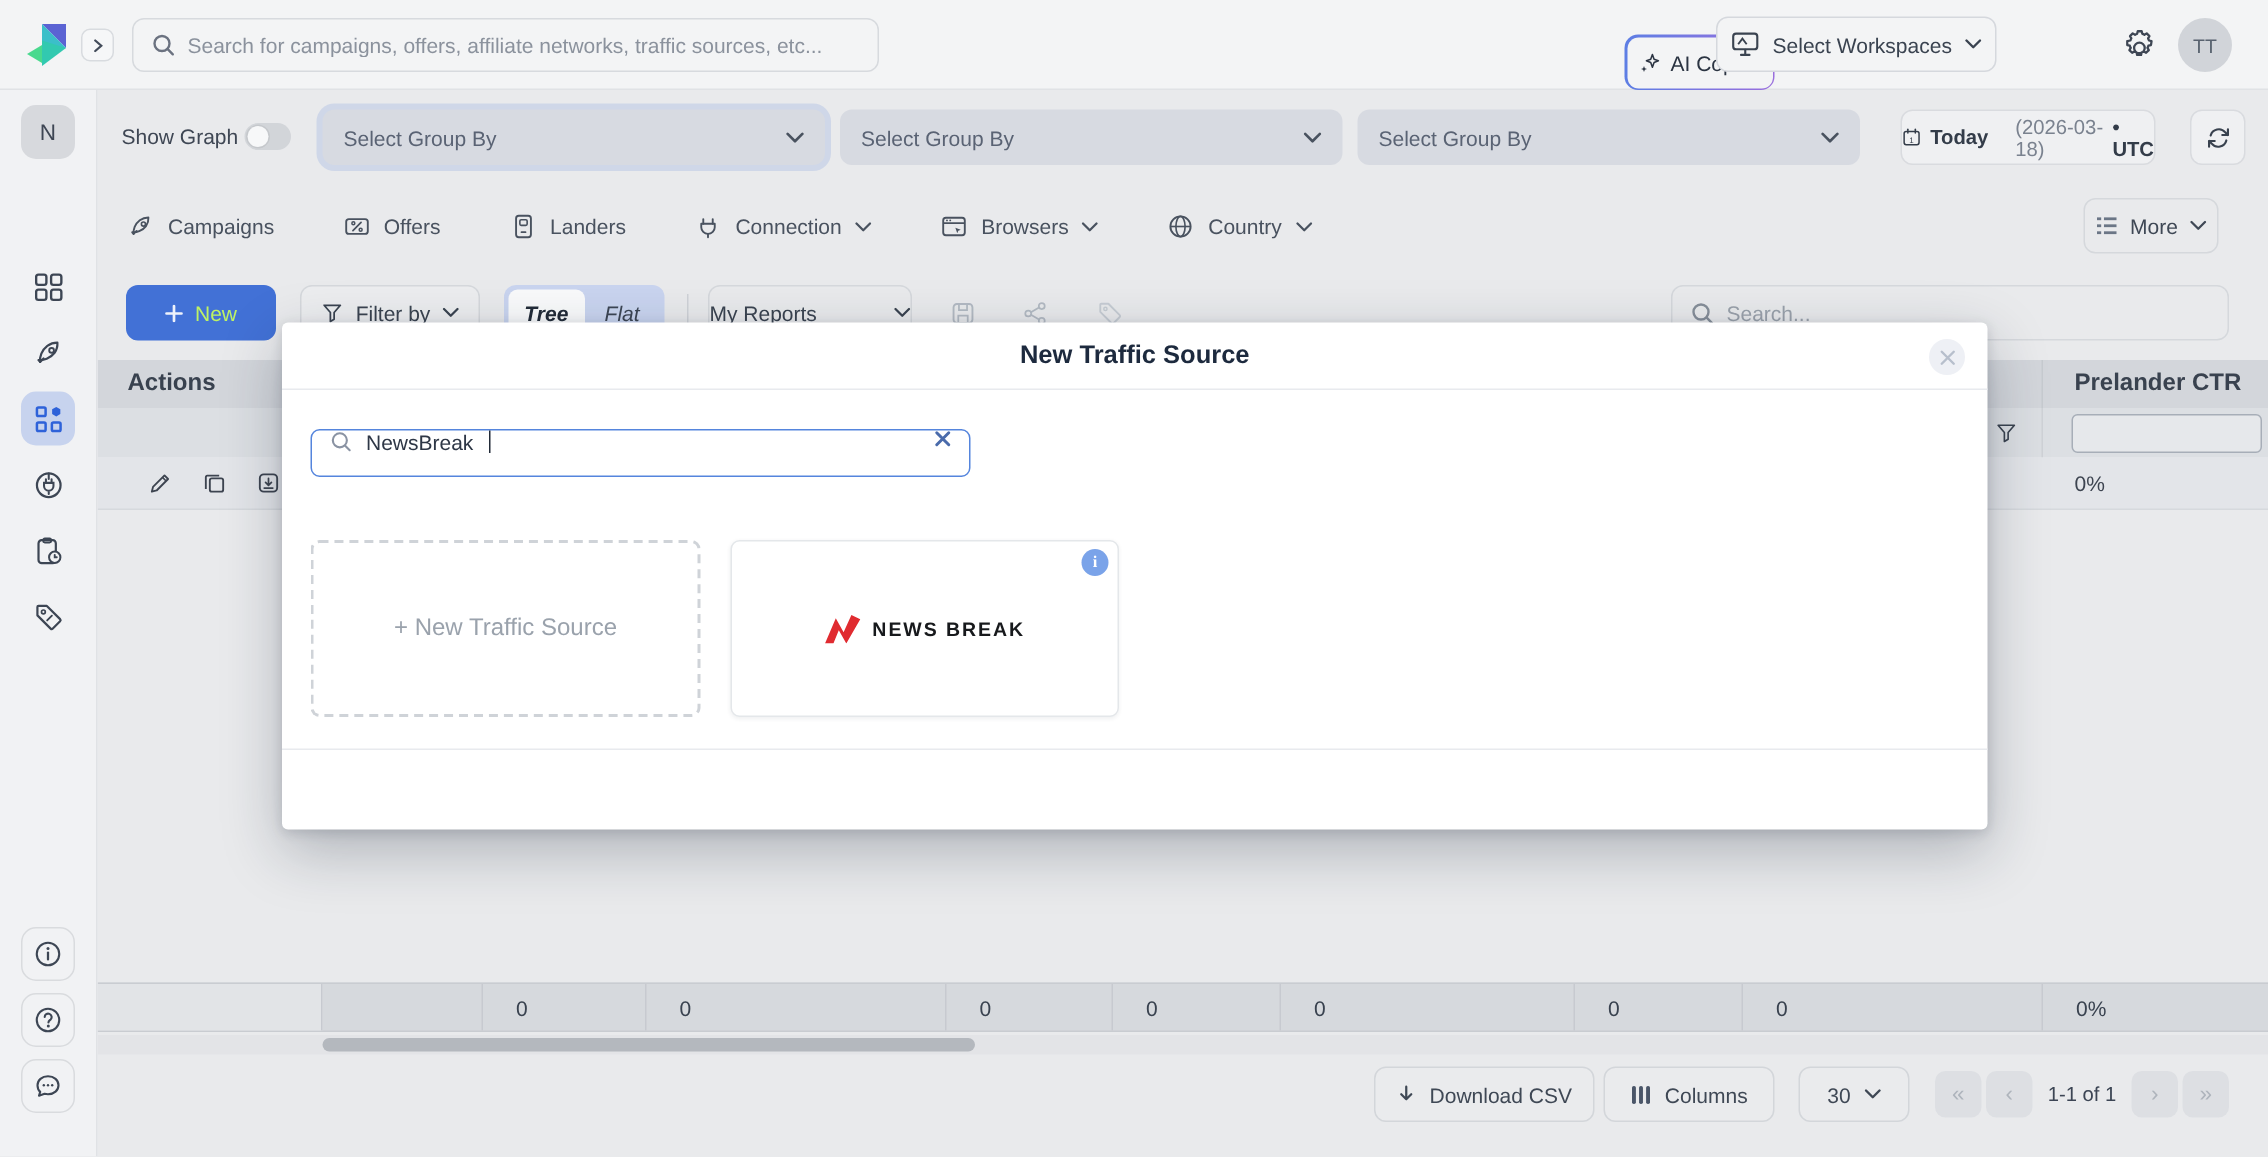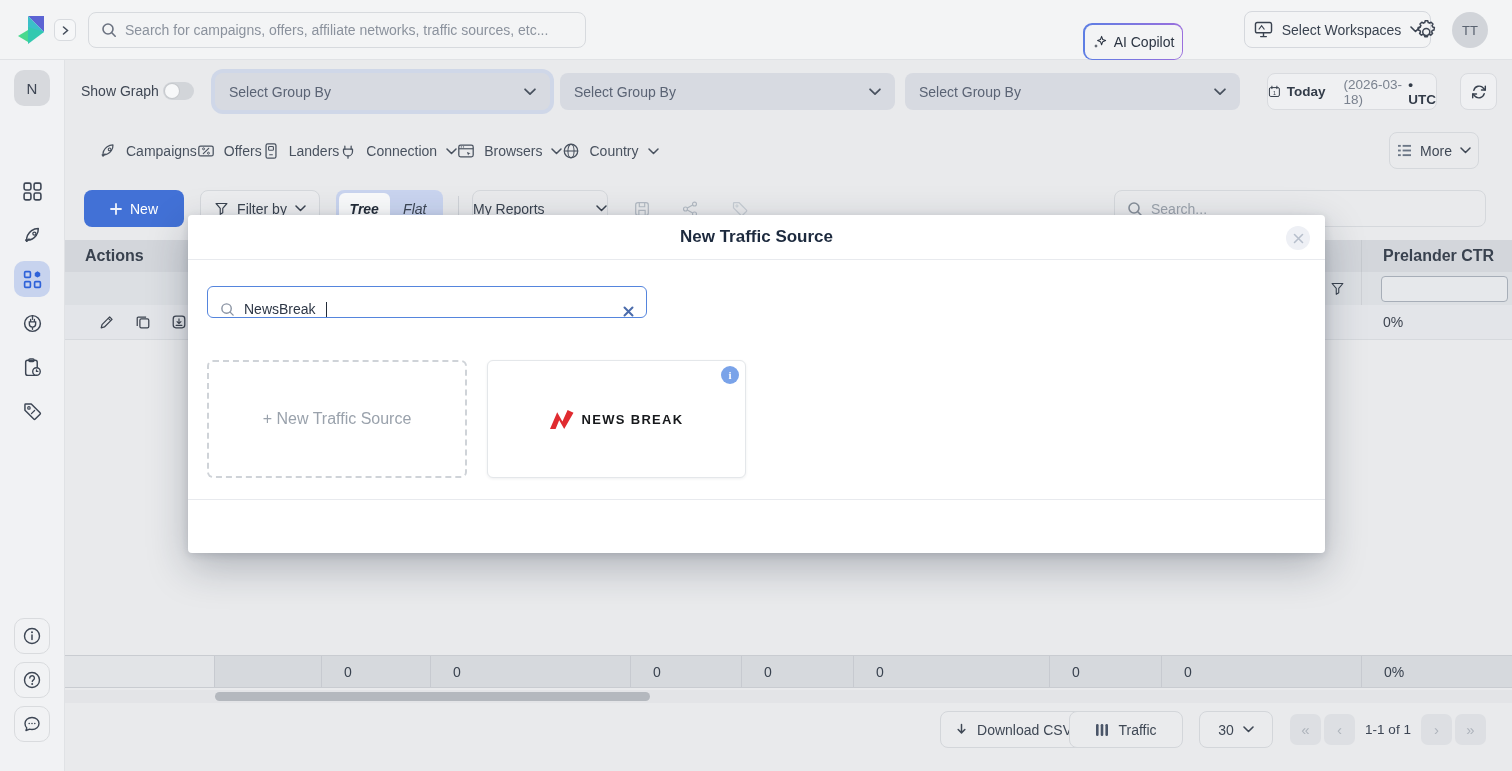--- a/index.html
+++ b/index.html
@@ -9,21 +9,21 @@
 
   
   .topbar { position:absolute; left:0; top:0; width:1512px; height:60px; background:#f3f4f5; border-bottom:1px solid #e0e2e5; z-index:5; }
   .logo { position:absolute; left:14px; top:14px; width:32px; height:32px; }
   .collapse-btn { position:absolute; left:54px; top:19px; width:22px; height:22px; border:1px solid #d8dbdf; border-radius:6px; background:#f6f7f8; display:flex; align-items:center; justify-content:center; color:#434c5a; cursor:pointer; }
   .topbar-search { position:absolute; left:88px; top:12px; width:498px; height:36px; border:1px solid #d7dade; border-radius:8px; background:#f3f4f5; display:flex; align-items:center; padding:0 12px; gap:8px; color:#8a919c; }
   .topbar-search input { border:0; outline:0; background:transparent; flex:1; font:inherit; color:#3c4554; }
   .topbar-search input::placeholder { color:#8b929d; }
   .ai-copilot { position:absolute; left:1083px; top:11px; width:100px; height:37px; border-radius:9px; background:linear-gradient(90deg,#5d7ee4,#9a6fdd); padding:1.5px; cursor:pointer;margin-top:12px; }
   .ai-copilot-inner { width:100%; height:100%; border-radius:7.5px; background:#f3f4f5; display:flex; align-items:center; justify-content:center; gap:6px; color:#2b3442; font-weight:500; }
-  .workspaces-btn { position:absolute; left:1244px; top:11px; width:187px; height:37px; border:1px solid #d5d8dd; border-radius:8px; background:#f3f4f5; display:flex; align-items:center; justify-content:center; gap:9px; color:#3a4350; cursor:pointer; }
+  .workspaces-btn { position:absolute; left:1144px; top:11px; width:187px; height:37px; border:1px solid #d5d8dd; border-radius:8px; background:#f3f4f5; display:flex; align-items:center; justify-content:center; gap:9px; color:#3a4350; cursor:pointer; }
   .gear-btn { position:absolute; left:1413px; top:17px; width:27px; height:27px; color:#3e4654; cursor:pointer; }
   .avatar { position:absolute; left:1452px; top:12px; width:36px; height:36px; border-radius:50%; background:#d1d4d9; color:#59626f; display:flex; align-items:center; justify-content:center; font-size:13px; font-weight:500; cursor:pointer; }
 
   
   .sidebar { position:absolute; left:0; top:60px; width:65px; height:711px; background:#f1f2f4; border-right:1px solid #e0e2e5; z-index:4; }
   .ws-badge { position:absolute; left:14px; top:10px; width:36px; height:36px; border-radius:10px; background:#d7d9dd; color:#3e4654; font-size:15px; display:flex; align-items:center; justify-content:center; cursor:pointer; }
   .side-item { position:absolute; left:14px; width:36px; height:36px; border-radius:10px; display:flex; align-items:center; justify-content:center; color:#3d4document4; color:#3d4654; cursor:pointer; }
   .side-item.active { background:#c7d3ee; color:#2e62d9; }
   .side-foot { position:absolute; left:14px; width:36px; height:36px; border:1px solid #d9dbde; border-radius:10px; display:flex; align-items:center; justify-content:center; color:#3d4654; cursor:pointer; background:#f1f2f4; }
 
@@ -34,26 +34,26 @@
   .groupby { position:absolute; top:73px; width:335px; height:37px; background:#d7dae1; border-radius:8px; display:flex; align-items:center; justify-content:space-between; padding:0 14px; color:#5a6374; cursor:pointer; }
   .groupby.first { box-shadow:0 0 0 4px #cfd7e8; }
   .gb1{ left:215px; } .gb2{ left:560px; } .gb3{ left:905px; }
   .date-btn { position:absolute; left:1267px; top:73px; width:170px; height:37px; background:#eff0f2; border:1px solid #d9dbdf; border-radius:8px; display:flex; align-items:center; justify-content:center; gap:6px; cursor:pointer; font-size:13.5px; }
   .date-btn .dp { color:#333c49; font-weight:700; }
   .date-btn .ds { color:#7a московs; color:#7a828f;margin-left:12px; }
   .date-btn .dt { color:#333c49; font-weight:700; }
   .refresh-btn { position:absolute; left:1460px; top:73px; width:37px; height:37px; border:1px solid #d9dbdf; border-radius:8px; background:#eff0f2; display:flex; align-items:center; justify-content:center; color:#39424f; cursor:pointer; }
 
   
-  .tabs { position:absolute; left:99px; top:128px; height:46px; display:flex; align-items:center; color:#49525f; }
+  .tabs { position:absolute; left:85px; top:128px; height:46px; display:flex; align-items:center; gap:46px; color:#49525f; }
   .tab { display:flex; align-items:center; gap:9px; cursor:pointer; white-space:nowrap; }
   .more-btn { position:absolute; left:1389px; top:132px; width:90px; height:37px; border:1px solid #d5d8dc; border-radius:8px; display:flex; align-items:center; justify-content:center; gap:8px; color:#3f4855; cursor:pointer; }
 
   
-  .new-btn { position:absolute; left:84px; top:190px; width:100px; height:37px; background:#4271d6; border-radius:8px; color:#ffffff; display:flex; align-items:center; justify-content:center; gap:8px; cursor:pointer; }
+  .new-btn { position:absolute; left:84px; top:190px; width:100px; height:37px; background:#4271d6; border-radius:8px; color:#bef264; display:flex; align-items:center; justify-content:center; gap:8px; cursor:pointer; }
   .filter-btn { position:absolute; left:200px; top:190px; width:120px; height:37px; border:1px solid #d5d8dc; background:#ecedef; border-radius:8px; display:flex; align-items:center; justify-content:center; gap:8px; color:#3a4350; cursor:pointer; }
   .seg { position:absolute; left:336px; top:190px; width:107px; height:37px; background:#c9d4ef; border-radius:8px; display:flex; padding:3px; cursor:pointer;font-style:italic; }
   .seg .opt { flex:1; display:flex; align-items:center; justify-content:center; border-radius:6px; color:#3c4554; }
   .seg .opt.on { background:#f9fafb; font-weight:700; color:#222b38; }
   .vdiv { position:absolute; left:458px; top:196px; width:1px; height:25px; background:#cfd2d7; }
   .reports-btn { position:absolute; left:472px; top:190px; width:136px; height:37px; border:1px solid #d5d8dc; border-radius:8px; display:flex; align-items:center; justify-content:space-between; padding:0 0; color:#3a4350; cursor:pointer; }
   .icon-btn { position:absolute; top:190px; width:36px; height:37px; display:flex; align-items:center; justify-content:center; color:#b3bac3; cursor:pointer; }
   .toolbar-search { position:absolute; left:1114px; top:190px; width:372px; height:37px; border:1px solid #d5d8dc; border-radius:8px; display:flex; align-items:center; gap:8px; padding:0 12px; color:#99a0aa; }
   .toolbar-search input { border:0; outline:0; background:transparent; flex:1; font:inherit; color:#3c4554; }
   .toolbar-search input::placeholder { color:#9aa1ab; }
@@ -80,21 +80,21 @@
   
   .foot-btn { position:absolute; top:711px; height:37px; border:1px solid #d3d6da; border-radius:8px; background:#eaebed; display:flex; align-items:center; justify-content:center; gap:9px; color:#3f4855; cursor:pointer; }
   .pag-btn { position:absolute; top:714px; width:31px; height:31px; border-radius:7px; background:#dddfe3; color:#aeb4bc; display:flex; align-items:center; justify-content:center; font-size:15px; }
   .pag-range { position:absolute; left:1362px; top:722px; width:52px; text-align:center; color:#3c4554; font-size:13.5px; }
 
   
   .modal { position:absolute; left:188px; top:215px; width:1137px; height:338px; background:#ffffff; border-radius:4px; box-shadow:0 14px 40px rgba(25,35,55,.28), 0 2px 8px rgba(25,35,55,.15); z-index:10; }
   .modal-head { height:45px; border-bottom:1px solid #e8eaee; display:flex; align-items:center; justify-content:center; position:relative; }
   .modal-title { font-size:17px; font-weight:700; color:#1d2a3e; }
   .modal-close { position:absolute; right:15px; top:11px; width:24px; height:24px; border-radius:50%; background:#eef0f5; color:#b7bfcc; display:flex; align-items:center; justify-content:center; font-size:13px; cursor:pointer; }
-  .modal-search { position:absolute; left:19px; top:71px; width:440px; height:32px; border:1px solid #5585dd; border-radius:6px; display:flex; align-items:flex-end; padding:0 12px; gap:9px; color:#8a93a3; background:#fff; }
+  .modal-search { position:absolute; left:19px; top:71px; width:440px; height:32px; border:1px solid #5585dd; border-radius:6px; display:flex; align-items:flex-start; padding:0 12px; gap:9px; color:#8a93a3; background:#fff; }
   .modal-search .val { color:#2e3746; position:relative; }
   .caret { display:inline-block; width:1px; height:15px; background:#222b38; vertical-align:-2px; margin-left:1px; }
   .clear-x { margin-left:auto; color:#4a6bab; font-weight:700; font-size:13px; cursor:pointer; }
   .card-new { position:absolute; left:19px; top:145px; width:260px; height:118px; border:2px dashed #cfd3d8; border-radius:6px; display:flex; align-items:center; justify-content:center; color:#9aa2ac; font-size:16px; cursor:pointer; }
   .card-ts { position:absolute; left:299px; top:145px; width:259px; height:118px; border:1px solid #e4e7ea; border-radius:6px; background:#fff; box-shadow:0 1px 3px rgba(30,40,60,.07); display:flex; align-items:center; justify-content:center; gap:8px; cursor:pointer; }
   .card-ts .brand { font-size:13px; font-weight:700; letter-spacing:1.3px; color:#17191c; }
   .info-badge { position:absolute; right:6px; top:5px; width:18px; height:18px; border-radius:50%; background:#7aa3e9; color:#fff; font-size:11px; font-weight:700; display:flex; align-items:center; justify-content:center; font-family:"Liberation Serif", serif; cursor:pointer; }
   .modal-div { position:absolute; left:0; top:284px; width:100%; height:1px; background:#e8eaee; }
 </style>
 </head>
@@ -468,33 +468,33 @@
   <div class="cell">0</div>
   <div class="cell">0</div>
   <div class="cell">0</div>
   <div class="cell">0%</div>
 </div>
 
 <div class="hscroll">
   <div class="hthumb"></div>
 </div>
 
-<div class="foot-btn" style="left:940px; width:147px">
+<div class="foot-btn" style="left:916px; width:147px">
   <svg width="13" height="14" viewBox="0 0 14 15">
       <path d="M7 1.5v9M3.4 7l3.6 3.6L10.6 7" fill="none" stroke="#3f4855" stroke-width="1.6" stroke-linecap="round" stroke-linejoin="round"></path>
     </svg>
   <span>Download CSV</span>
 </div>
 <div class="foot-btn" style="left:1069px; width:114px">
   <svg width="14" height="14" viewBox="0 0 14 14">
       <rect x="1" y="1" width="2.6" height="12" rx="1.2" fill="#4a5568"></rect>
       <rect x="5.7" y="1" width="2.6" height="12" rx="1.2" fill="#4a5568"></rect>
       <rect x="10.4" y="1" width="2.6" height="12" rx="1.2" fill="#4a5568"></rect>
     </svg>
-  <span>Traffic</span>
+  <span>Columns</span>
 </div>
 <div class="foot-btn" style="left:1199px; width:74px">
   <span>30</span>
   <svg width="11" height="7" viewBox="0 0 11 7">
       <path d="M1 1l4.5 4.5L10 1" fill="none" stroke="#3f4855" stroke-width="1.6" stroke-linecap="round" stroke-linejoin="round"></path>
     </svg>
 </div>
 <div class="pag-btn" style="left:1290px">
     <span>«</span>
   </div>

